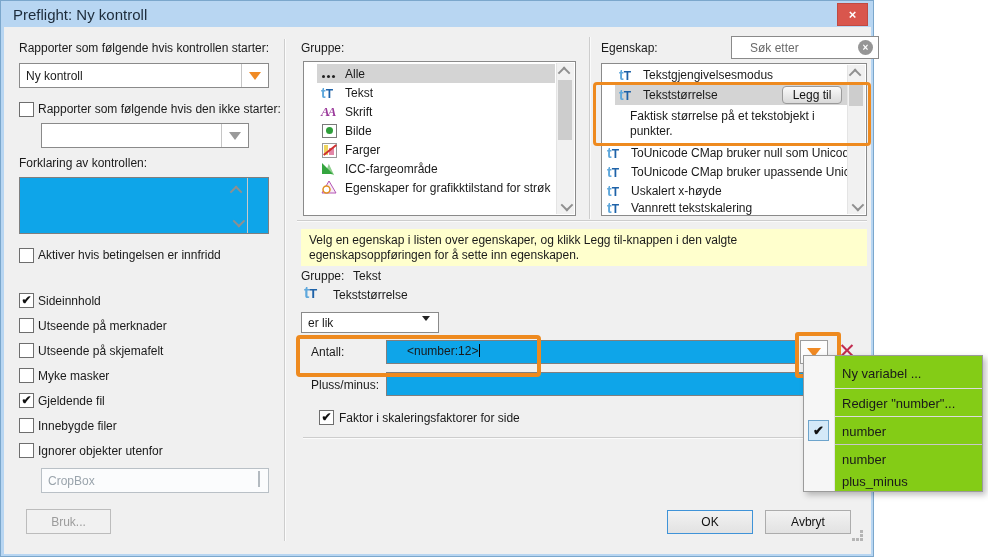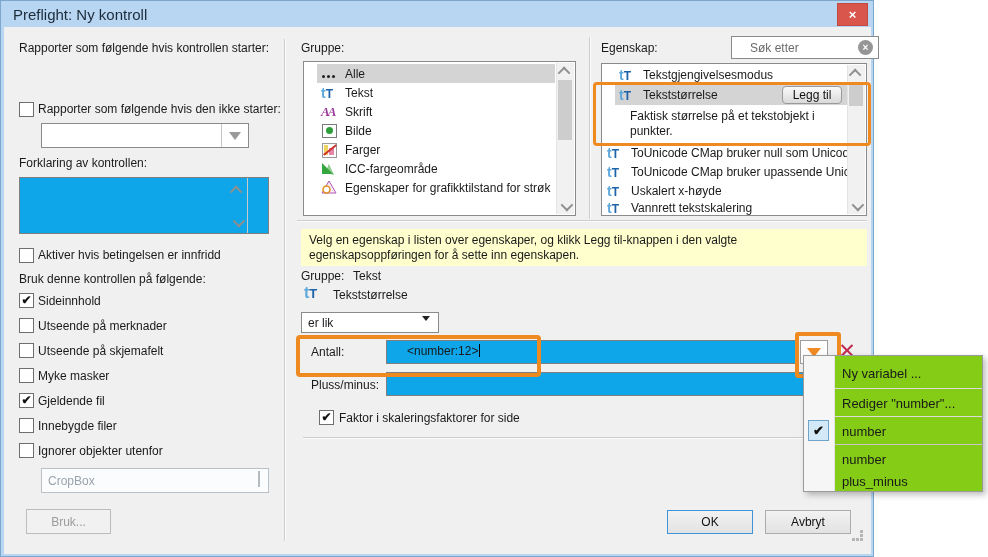--- a/index.html
+++ b/index.html
@@ -89,40 +89,45 @@
 </head>
 <body>
 
 <div class="canvas">
   <div class="dialog">
     <div class="titlebar-text">Preflight: Ny kontroll</div>
     <div class="close-btn">×</div>
     <div class="client"></div>
 
     <div class="lbl" style="left:18px;top:40px;">Rapporter som følgende hvis kontrollen starter:</div>
+    <div class="combo" style="left:18px;top:62px;width:250px;height:25px;">
+      <span class="val">Ny kontroll</span>
+      <span class="arrowzone">
+          <span class="tri"></span>
+        </span>
+    </div>
     <div class="cb" style="left:18px;top:101px;"></div>
     <div class="lbl" style="left:37px;top:101px;">Rapporter som følgende hvis den ikke starter:</div>
     <div class="combo" style="left:40px;top:122px;width:208px;height:25px;">
       <span class="val"></span>
       <span class="arrowzone">
           <span class="tri gray"></span>
         </span>
     </div>
     <div class="lbl" style="left:18px;top:155px;">Forklaring av kontrollen:</div>
     <div class="field" style="left:18px;top:176px;width:250px;height:57px;"></div>
     <div style="position:absolute;left:246px;top:177px;width:1px;height:55px;background:#c9c9c9;"></div>
     <div class="sbtn" style="left:228px;top:181px;">
         <span class="chev up"></span>
       </div>
     <div class="sbtn" style="left:228px;top:213px;">
         <span class="chev down"></span>
       </div>
     <div class="cb" style="left:18px;top:247px;"></div>
     <div class="lbl" style="left:37px;top:247px;">Aktiver hvis betingelsen er innfridd</div>
-    <div class="lbl" style="left:18px;top:271px;">Bruk denne kontrollen på følgende:</div>
 
     <div class="cb" style="left:18px;top:292px;">✔</div>
     <div class="lbl" style="left:37px;top:293px;">Sideinnhold</div>
     <div class="cb" style="left:18px;top:317px;"></div>
     <div class="lbl" style="left:37px;top:318px;">Utseende på merknader</div>
     <div class="cb" style="left:18px;top:342px;"></div>
     <div class="lbl" style="left:37px;top:343px;">Utseende på skjemafelt</div>
     <div class="cb" style="left:18px;top:367px;"></div>
     <div class="lbl" style="left:37px;top:368px;">Myke masker</div>
     <div class="cb" style="left:18px;top:392px;">✔</div>

